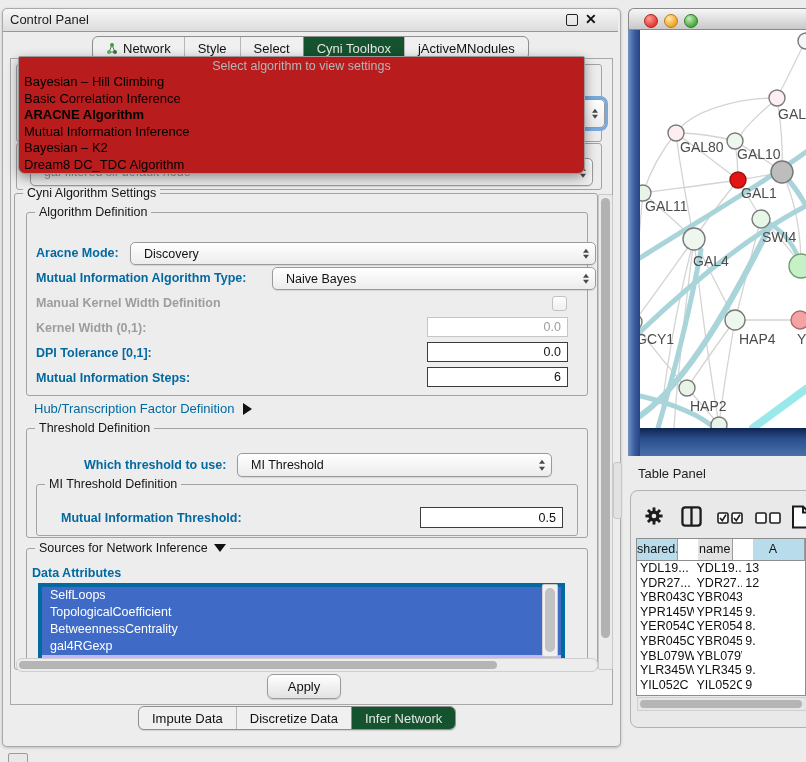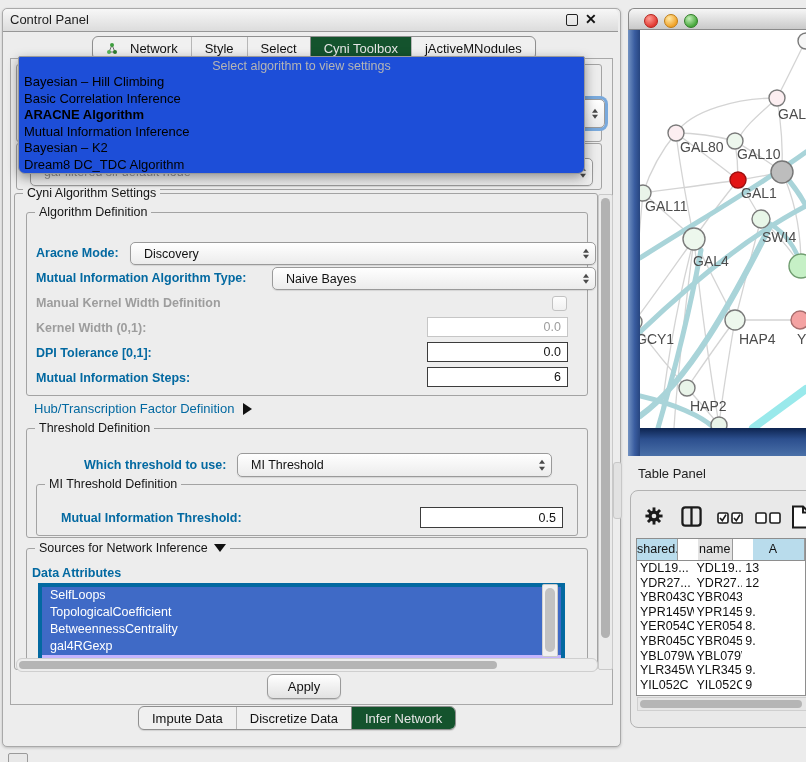--- a/index.html
+++ b/index.html
@@ -15,21 +15,21 @@
   .cp-titlebar{left:3px;top:9px;width:615px;height:22px;border-radius:5px 5px 0 0;
     background:linear-gradient(#f7f7f7,#dcdcdc);border-bottom:1px solid #979797;}
   .cp-title{left:10px;top:12px;font-size:13px;color:#1d1d1d;}
   .float-icon{left:566px;top:14px;width:10px;height:10px;border:1.6px solid #222;border-radius:2px;background:transparent;}
   .close-icon{left:585px;top:11px;font-size:14px;font-weight:bold;color:#111;}
   
   .tabstrip{display:flex;height:22px;border:1px solid #8f8f8f;border-radius:6px;
     overflow:hidden;background:#f0f0f0;box-shadow:0 1px 1px rgba(0,0,0,.12);}
   .tab{display:flex;align-items:center;padding:0 13px;font-size:13px;color:#111;
     border-left:1px solid #b7b7b7;white-space:nowrap;}
-  .tab:first-child{border-left:none;gap:7px;}
+  .tab:first-child{border-left:none;}
   .tab.selected{background:#14532d;color:#e6e6e6;border-left-color:#8c8c8c;}
   .tab .net-ic{margin-right:5px;display:inline-flex;}
   
   .content-frame{left:10px;top:58px;width:601px;height:645px;border:1px solid #a8a8a8;background:#ededed;}
   .fieldset{position:absolute;border:1px solid #a3a3a3;border-radius:3px;}
   .fieldset>.legend{position:absolute;top:-8px;left:8px;background:#ededed;padding:0 4px;
     font-size:12.5px;white-space:nowrap;color:#151515;}
   .legend-blue{color:#2121fe;}
   .legend-green{color:#2dcb2d;}
   
@@ -41,21 +41,21 @@
   .arr-up{width:0;height:0;border-left:3.5px solid transparent;border-right:3.5px solid transparent;
     border-bottom:4.5px solid #4a4a4a;margin-bottom:2.5px;}
   .arr-dn{width:0;height:0;border-left:3.5px solid transparent;border-right:3.5px solid transparent;
     border-top:4.5px solid #4a4a4a;}
   .focus-ring{box-shadow:0 0 0 3px #79a9dc;}
   
   .tfield{position:absolute;background:#fff;border:1px solid #3c3c3c;font-size:12.5px;color:#111;
     text-align:right;padding:0 6px;font-family:"Liberation Sans",sans-serif;box-sizing:border-box;}
   .tfield.disabled{border-color:#c6c6c6;color:#9d9d9d;}
   
-  .dropdown{left:18px;top:56px;width:565px;height:116px;background:#1d4ed8;border:1px solid #9a9a9a;
+  .dropdown{left:18px;top:56px;width:565px;height:116px;background:#b91c1c;border:1px solid #9a9a9a;
     border-radius:2px 2px 7px 7px;box-shadow:0 4px 12px rgba(0,0,0,.4);z-index:50;}
   .dd-title{height:15px;text-align:center;color:#b5b5b5;font-size:12.5px;padding-top:2px;}
   .dd-item{height:16.5px;line-height:16.5px;padding-left:5px;font-size:13px;color:#000;white-space:nowrap;}
   .dd-item.bold{font-weight:bold;}
   
   .sb-track-v{position:absolute;background:#ebebeb;border:1px solid #c9c9c9;border-radius:2px;}
   .sb-thumb{position:absolute;background:#b2b2b2;border-radius:5px;}
   .sb-track-h{position:absolute;background:#ededed;border:1px solid #cfcfcf;border-radius:6px;}
   
   .checkbox{position:absolute;width:13px;height:13px;border:1px solid #c2c2c2;border-radius:3px;

